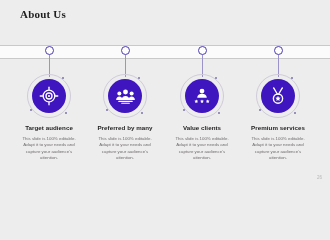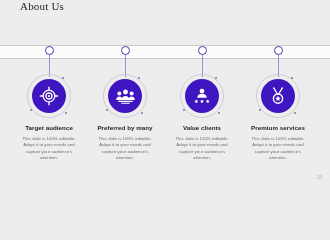--- a/index.html
+++ b/index.html
@@ -18,23 +18,23 @@
   .slide {
     position: absolute;
     inset: 0;
     background: #eeeded;
   }
 
   
   .page-title {
     position: absolute;
     left: 20px;
-    top: 0;
+    top: 8px;
     font-family: "Liberation Serif", serif;
-    font-weight: normal;
+    font-weight: bold;
     font-size: 11px;
     color: #201f1f;
     letter-spacing: 0.2px;
   }
 
   
   .timeline-bar {
     position: absolute;
     left: 0;
     right: 0;

